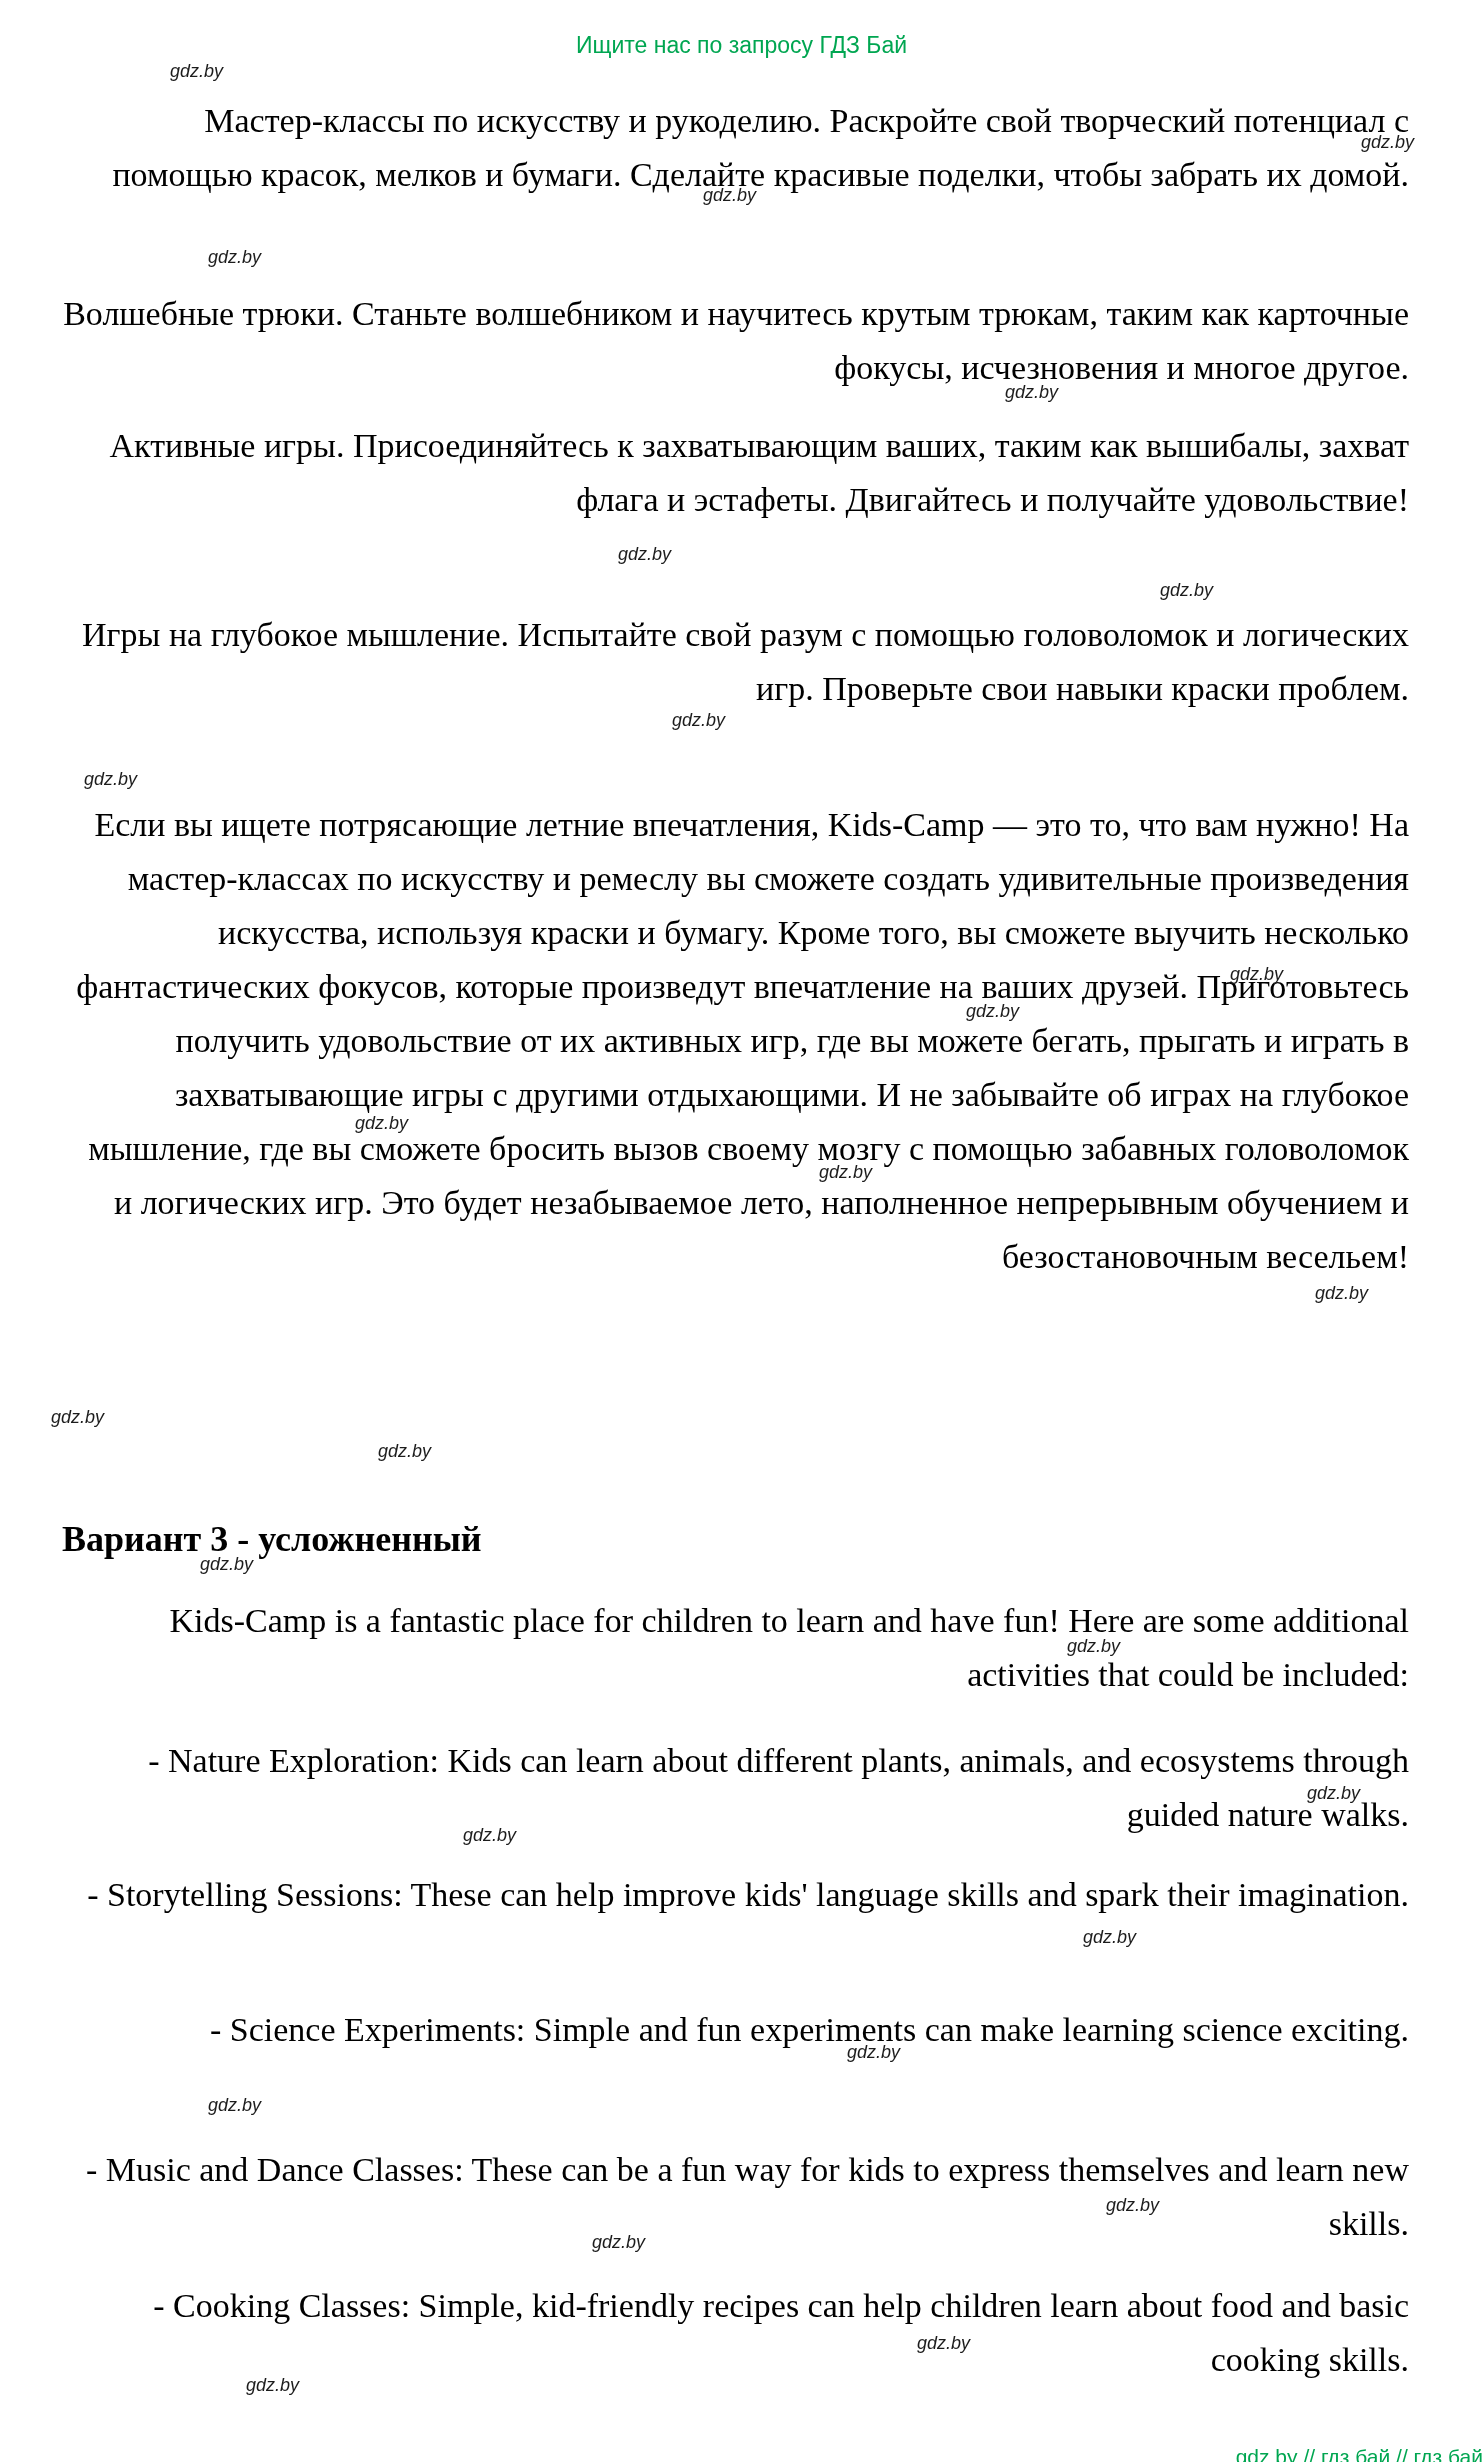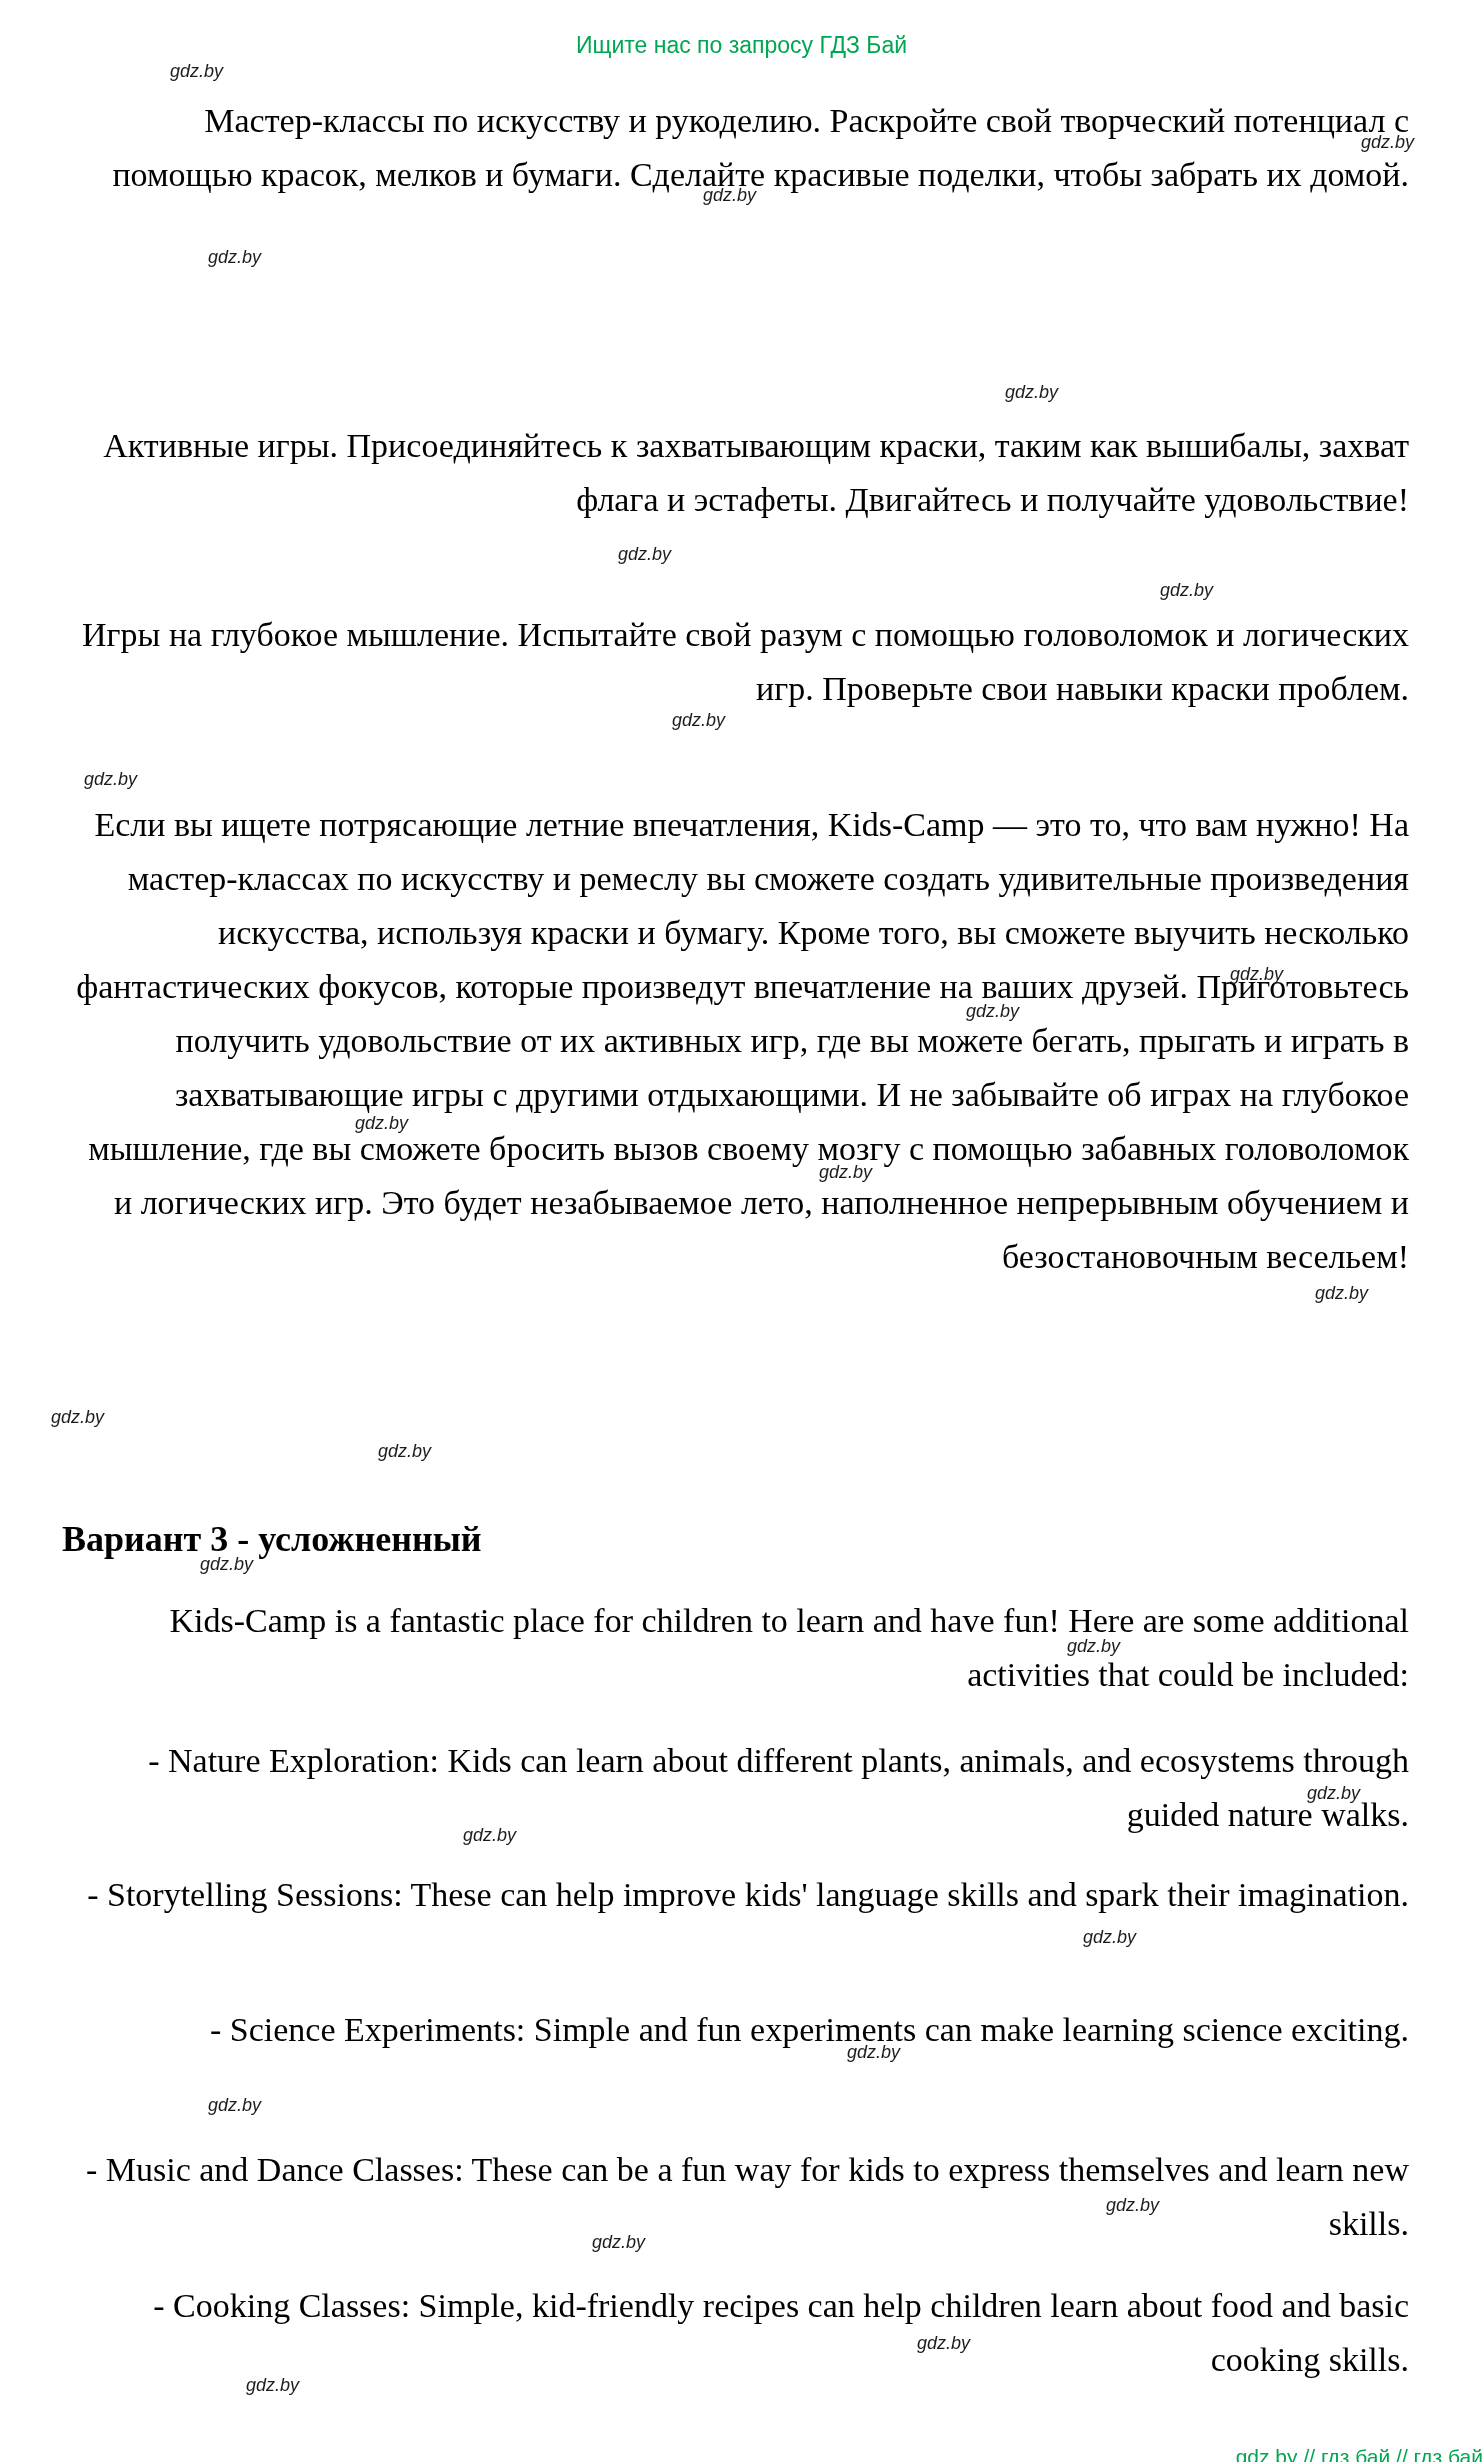--- a/index.html
+++ b/index.html
@@ -60,21 +60,22 @@
   }
 </style>
 </head>
 <body>
 
 <div class="page" style="color: rgb(0, 0, 0); margin-top: 24px;">
 
   <div class="promo-header">Ищите нас по запросу ГДЗ Бай</div>
 
   <p class="para" style="top:70px">Мастер-классы по искусству и рукоделию. Раскройте свой творческий потенциал с помощью красок, мелков и бумаги. Сделайте красивые поделки, чтобы забрать их домой.</p>
-  <p class="para" style="top:395px">Активные игры. Присоединяйтесь к захватывающим краски, таким как вышибалы, захват флага и эстафеты. Двигайтесь и получайте удовольствие!</p>
+  <p class="para" style="top:263px">Волшебные трюки. Станьте волшебником и научитесь крутым трюкам, таким как карточные фокусы, исчезновения и многое другое.</p>
+  <p class="para" style="top:395px">Активные игры. Присоединяйтесь к захватывающим ваших, таким как вышибалы, захват флага и эстафеты. Двигайтесь и получайте удовольствие!</p>
   <p class="para" style="top:584px">Игры на глубокое мышление. Испытайте свой разум с помощью головоломок и логических игр. Проверьте свои навыки краски проблем.</p>
   <p class="para" style="top:774px">Если вы ищете потрясающие летние впечатления, Kids-Camp — это то, что вам нужно! На мастер-классах по искусству и ремеслу вы сможете создать удивительные произведения искусства, используя краски и бумагу. Кроме того, вы сможете выучить несколько фантастических фокусов, которые произведут впечатление на ваших друзей. Приготовьтесь получить удовольствие от их активных игр, где вы можете бегать, прыгать и играть в захватывающие игры с другими отдыхающими. И не забывайте об играх на глубокое мышление, где вы сможете бросить вызов своему мозгу с помощью забавных головоломок и логических игр. Это будет незабываемое лето, наполненное непрерывным обучением и безостановочным весельем!</p>
 
   <h2 class="heading" style="top:1488px">Вариант 3 - усложненный</h2>
 
   <p class="para" style="top:1570px">Kids-Camp is a fantastic place for children to learn and have fun! Here are some additional activities that could be included:</p>
 
   <p class="para" style="top:1710px">- Nature Exploration: Kids can learn about different plants, animals, and ecosystems through guided nature walks.</p>
   <p class="para" style="top:1844px">- Storytelling Sessions: These can help improve kids' language skills and spark their imagination.</p>
   <p class="para" style="top:1979px">- Science Experiments: Simple and fun experiments can make learning science exciting.</p>

